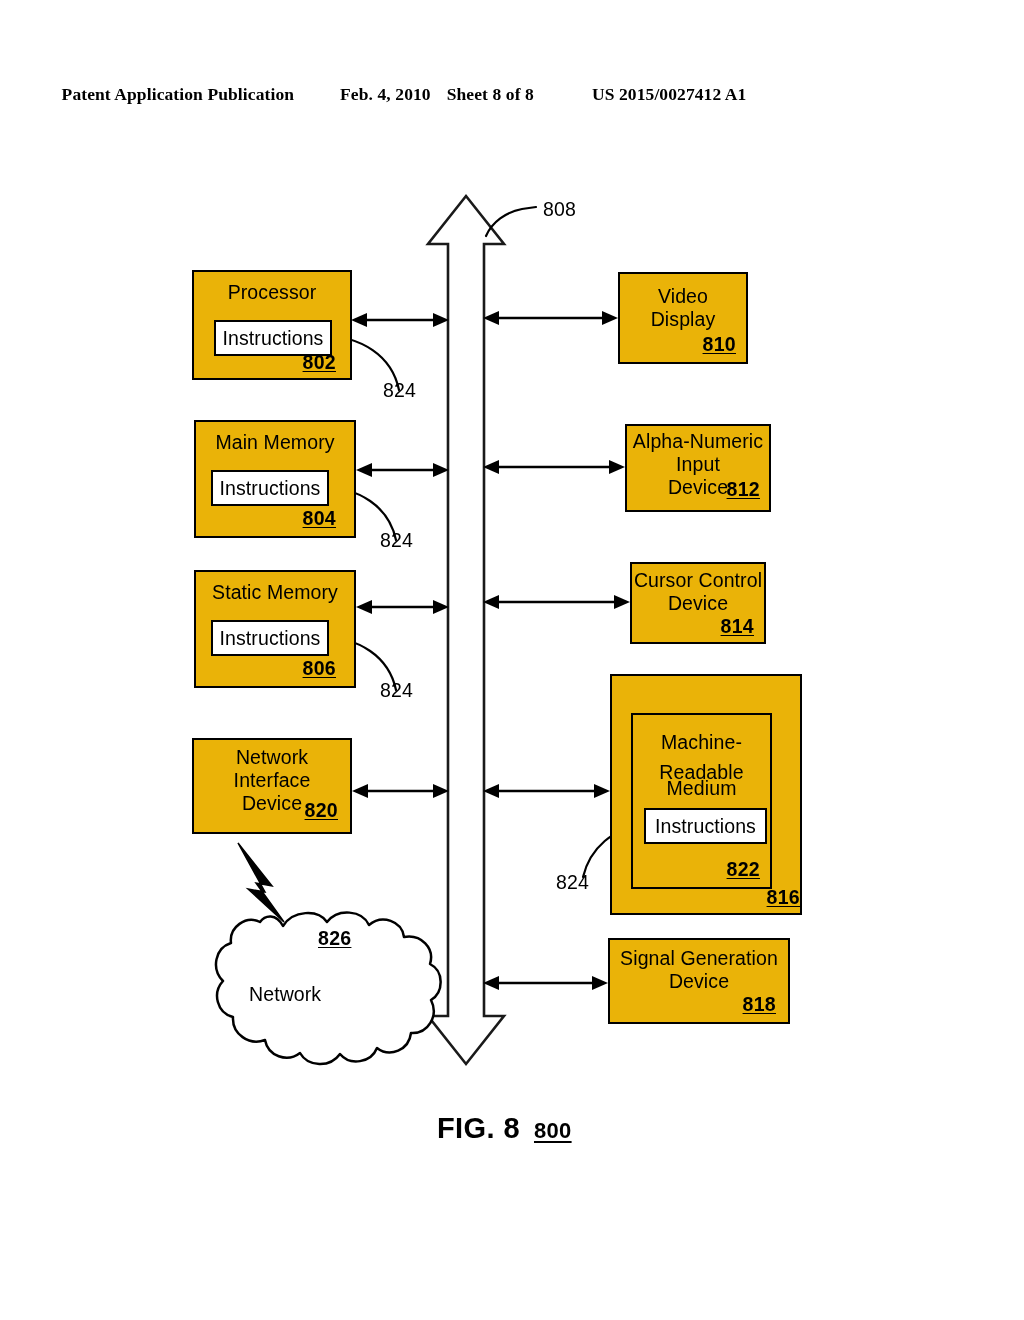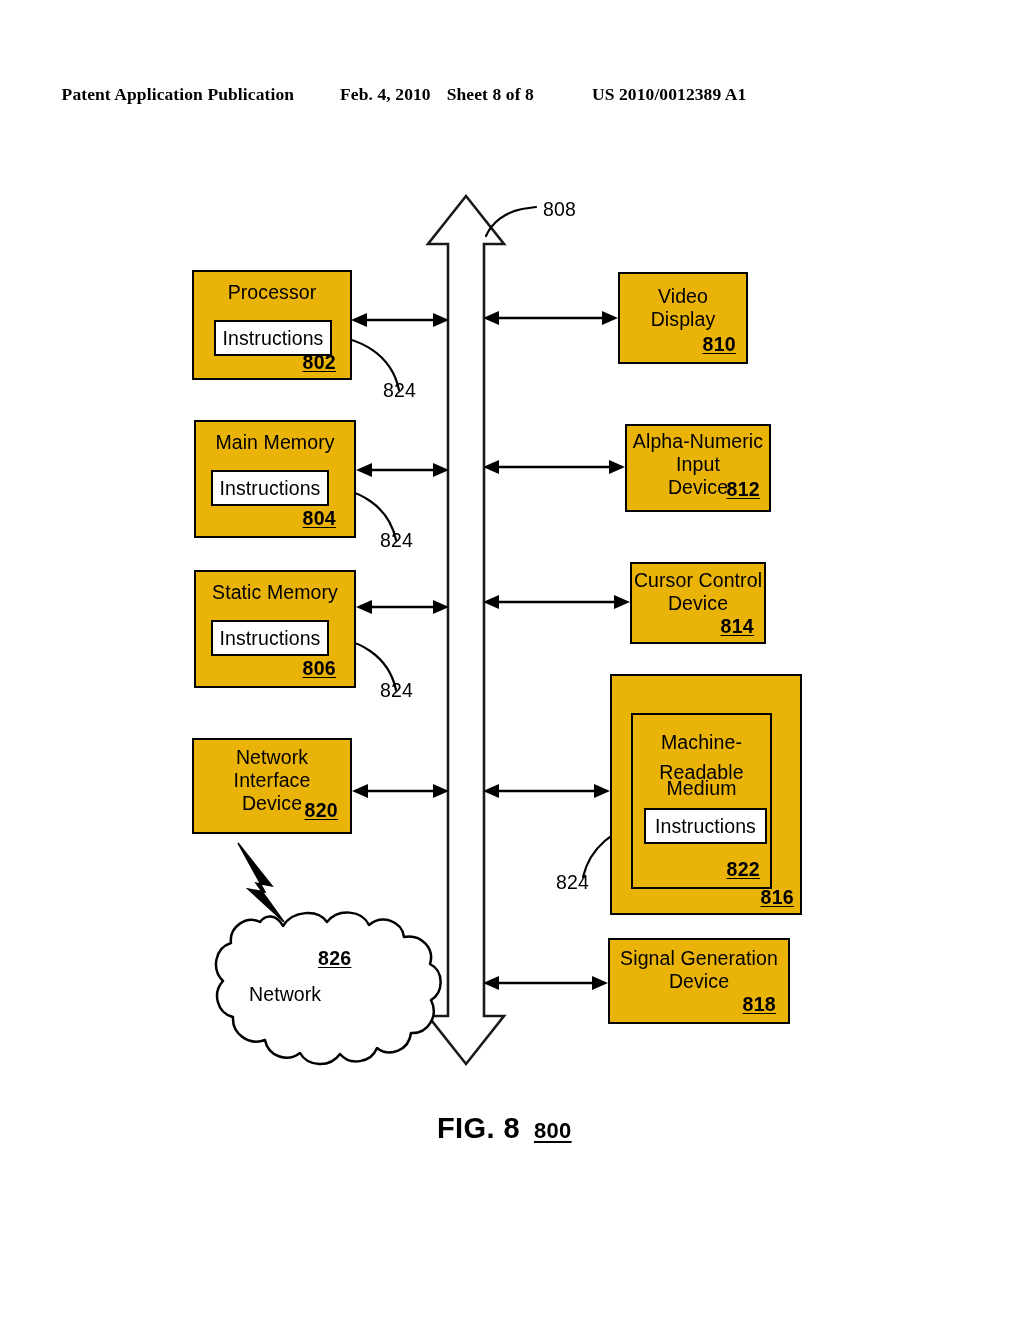--- a/index.html
+++ b/index.html
@@ -117,21 +117,21 @@
     letter-spacing: 0.1px;
   }
 </style>
 </head>
 <body>
 
 <div class="page-header">
   <span class="hdr-pub">Patent Application Publication</span>
   <span class="hdr-date">Feb. 4, 2010</span>
   <span class="hdr-sheet">Sheet 8 of 8</span>
-  <span class="hdr-patno">US 2010/0012389 A1</span>
+  <span class="hdr-patno">US 2015/0027412 A1</span>
 </div>
 
 <div id="figure">
 
   <svg width="1024" height="1320" viewBox="0 0 1024 1320">
 
     <path d="M 466 196
              L 504 244
              L 484 244
              L 484 1016
@@ -258,21 +258,21 @@
   </div>
   <div class="lead-num" style="left:380px; top:679px;">824</div>
 
   <div class="box" style="left:192px; top:738px; width:160px; height:96px;">
     <div class="box-title tight" style="top:6px;">Network</div>
     <div class="box-title tight" style="top:29px;">Interface</div>
     <div class="box-title tight" style="top:52px; padding-right:44px;">Device</div>
     <div class="ref" style="right:12px; bottom:10px;text-align:center;">820</div>
   </div>
 
-  <div class="ref" style="left:318px; top:927px;margin-top:20px;">826</div>
+  <div class="ref" style="left:318px; top:927px;">826</div>
   <div class="cloud-label" style="left:249px; top:983px;">Network</div>
 
   <div class="lead-num" style="left:543px; top:198px;">808</div>
 
   <div class="box" style="left:618px; top:272px; width:130px; height:92px;">
     <div class="box-title" style="top:10px;">Video</div>
     <div class="box-title" style="top:33px;">Display</div>
     <div class="ref" style="right:10px; bottom:6px;text-align:center;">810</div>
   </div>
 
@@ -283,21 +283,21 @@
     <div class="ref" style="right:9px; bottom:9px;">812</div>
   </div>
 
   <div class="box" style="left:630px; top:562px; width:136px; height:82px;">
     <div class="box-title tight" style="top:5px;">Cursor Control</div>
     <div class="box-title tight" style="top:28px;">Device</div>
     <div class="ref" style="right:10px; bottom:4px;">814</div>
   </div>
 
   <div class="box" style="left:610px; top:674px; width:192px; height:241px;">
-    <div class="ref" style="right:6px; bottom:4px;">816</div>
+    <div class="ref" style="right:0; bottom:4px;">816</div>
   </div>
 
   <div class="box" style="left:631px; top:713px; width:141px; height:176px;">
     <div class="box-title tight" style="top:16px;">Machine-</div>
     <div class="box-title tight" style="top:30px;margin-top:16px;">Readable</div>
     <div class="box-title tight" style="top:62px;">Medium</div>
     <div class="inner-box" style="left:11px; top:93px; width:123px; height:36px;">
       <span class="inner-label">Instructions</span>
     </div>
     <div class="ref" style="right:10px; bottom:6px;">822</div>

